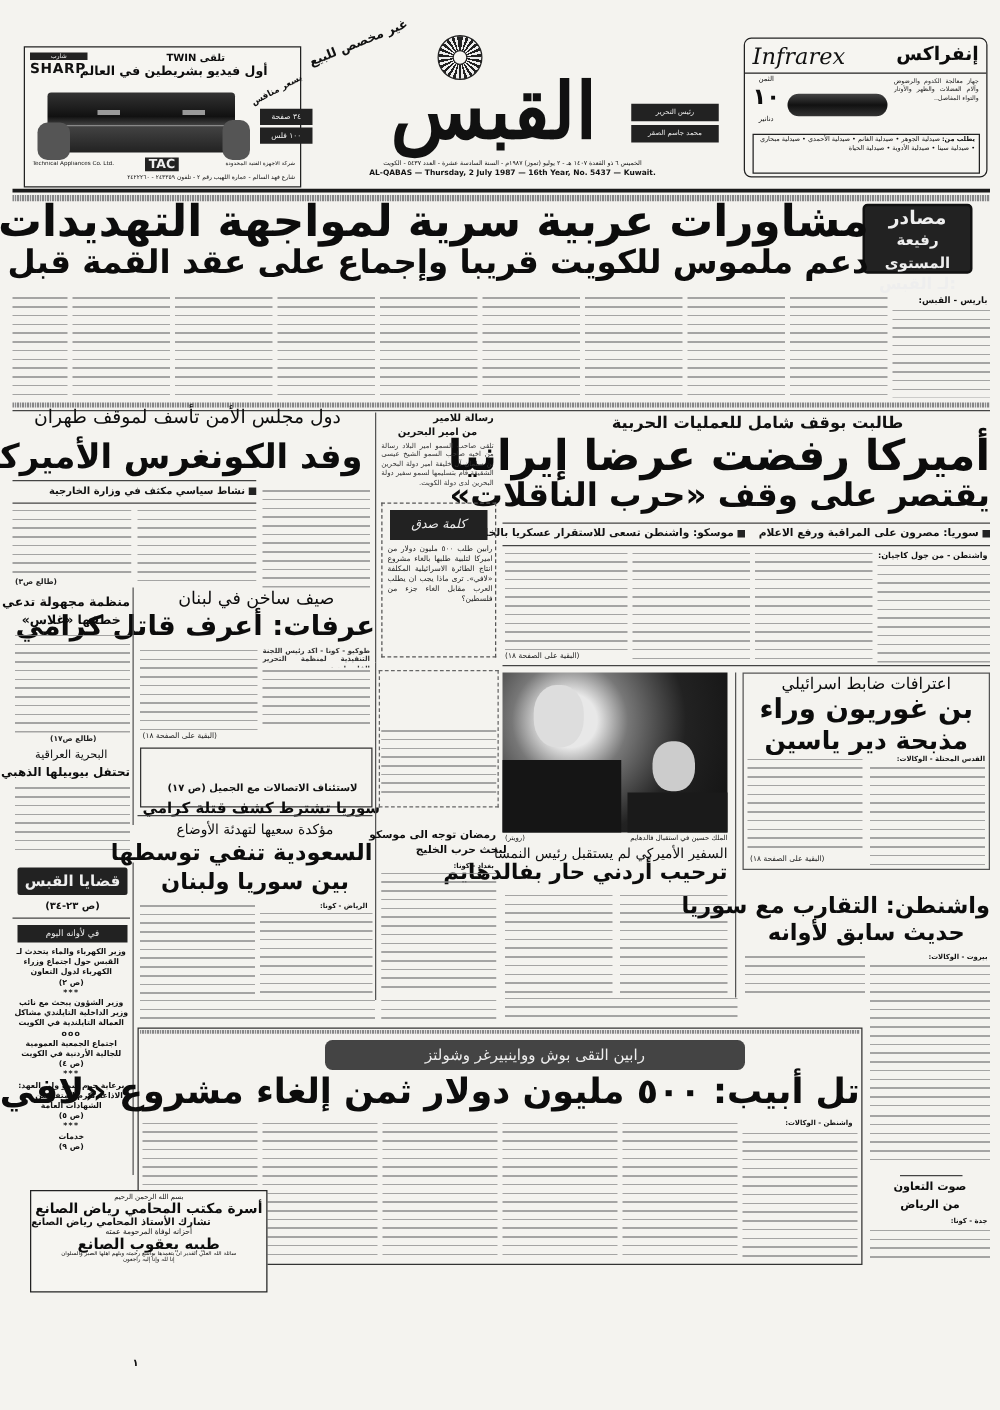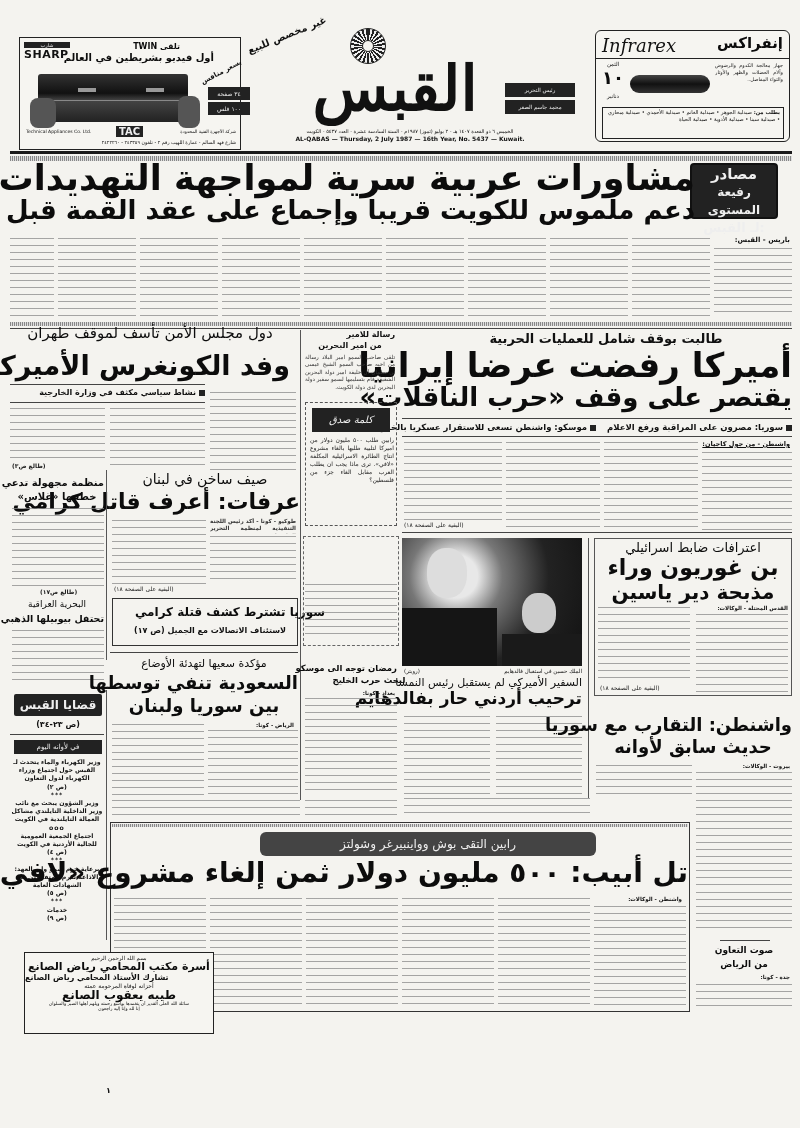--- a/index.html
+++ b/index.html
@@ -118,21 +118,21 @@
 <div class="abs rtl hl" style="left:420px;top:348px;width:372px;font-size:34px;text-align:center;white-space:nowrap;">أميركا رفضت عرضا إيرانيا</div>
 <div class="abs rtl hl" style="left:420px;top:384px;width:372px;font-size:26px;text-align:center;white-space:nowrap;">يقتصر على وقف «حرب الناقلات»</div>
 <div class="rule-thin" style="left:402px;top:418px;width:390px;"></div>
 <div class="abs rtl" style="left:600px;top:422px;width:192px;font-size:8.5px;font-weight:bold;white-space:nowrap;">
   <span class="bullet-sq"></span><span>سوريا: مصرون على المراقبة ورفع الاعلام</span>
 </div>
 <div class="abs rtl" style="left:402px;top:422px;width:194px;font-size:8.5px;font-weight:bold;white-space:nowrap;">
   <span class="bullet-sq"></span><span>موسكو: واشنطن تسعى للاستقرار عسكريا بالخليج</span>
 </div>
 <div class="rule-thin" style="left:402px;top:436px;width:390px;"></div>
-<div class="abs rtl" style="right:10px;top:440px;font-size:6.5px;font-weight:bold;text-decoration:underline;">واشنطن - من جول كاجيان:</div>
+<div class="abs rtl" style="right:10px;top:440px;font-size:6.5px;font-weight:bold;">واشنطن - من جول كاجيان:</div>
 <div class="lines" style="left:702px;top:450px;width:90px;height:80px;"></div>
 <div class="lines" style="left:604px;top:440px;width:94px;height:90px;"></div>
 <div class="lines" style="left:506px;top:440px;width:94px;height:90px;"></div>
 <div class="lines" style="left:404px;top:440px;width:98px;height:80px;"></div>
 <div class="cont" style="left:404px;top:521px;">(البقية على الصفحة ١٨)</div>
 <div class="rule-thin" style="left:402px;top:532px;width:390px;"></div>
 
 <div class="photo" style="left:402px;top:538px;width:180px;height:128px;">
   <div style="position:absolute;left:25px;top:10px;width:40px;height:50px;border-radius:45%;background:#ddd;"></div>
   <div style="position:absolute;left:120px;top:55px;width:34px;height:40px;border-radius:45%;background:#ccc;"></div>
@@ -196,21 +196,21 @@
 <div class="abs rtl hl" style="left:10px;top:478px;width:94px;font-size:10px;text-align:center;white-space:nowrap;">منظمة مجهولة تدعي</div>
 <div class="abs rtl hl" style="left:10px;top:492px;width:94px;font-size:10px;text-align:center;white-space:nowrap;">خطفها «غلاس»</div>
 <div class="lines" style="left:12px;top:506px;width:92px;height:80px;"></div>
 <div class="cont" style="left:40px;top:588px;font-weight:bold;">(طالع ص١٧)</div>
 
 <div class="abs rtl hl" style="left:10px;top:600px;width:94px;font-size:9px;text-align:center;white-space:nowrap;font-weight:normal;">البحرية العراقية</div>
 <div class="abs rtl hl" style="left:10px;top:614px;width:94px;font-size:9.5px;text-align:center;white-space:nowrap;">تحتفل بيوبيلها الذهبي</div>
 <div class="lines" style="left:12px;top:628px;width:92px;height:56px;"></div>
 
 <div class="box" style="left:112px;top:598px;width:186px;height:48px;border:1px solid #333;"></div>
-<div class="abs rtl hl" style="left:114px;top:606px;width:211px;font-size:12px;text-align:right;white-space:nowrap;">سوريا تشترط كشف قتلة كرامي</div>
+<div class="abs rtl hl" style="left:114px;top:640px;width:211px;font-size:12px;text-align:left;white-space:nowrap;">سوريا تشترط كشف قتلة كرامي</div>
 <div class="abs rtl" style="left:114px;top:626px;width:172px;font-size:8px;text-align:right;font-weight:bold;white-space:nowrap;">لاستئناف الاتصالات مع الجميل (ص ١٧)</div>
 
 <div class="box" style="left:305px;top:526px;width:92px;height:0;border:none;"></div>
 <div class="lines" style="left:310px;top:526px;width:84px;height:0;"></div>
 <div class="rule-v" style="left:300px;top:530px;height:270px;"></div>
 <div class="lines" style="left:305px;top:582px;width:92px;height:56px;"></div>
 <div class="box" style="left:303px;top:536px;width:96px;height:110px;border:1px dashed #666;"></div>
 <div class="abs rtl hl" style="left:305px;top:664px;width:92px;font-size:8.5px;text-align:center;white-space:nowrap;">رمضان توجه الى موسكو</div>
 <div class="abs rtl hl" style="left:323px;top:676px;width:92px;font-size:8.5px;text-align:center;white-space:nowrap;">لبحث حرب الخليج</div>
 <div class="abs rtl" style="right:405px;top:690px;font-size:5.5px;font-weight:bold;">بغداد - كونا:</div>

